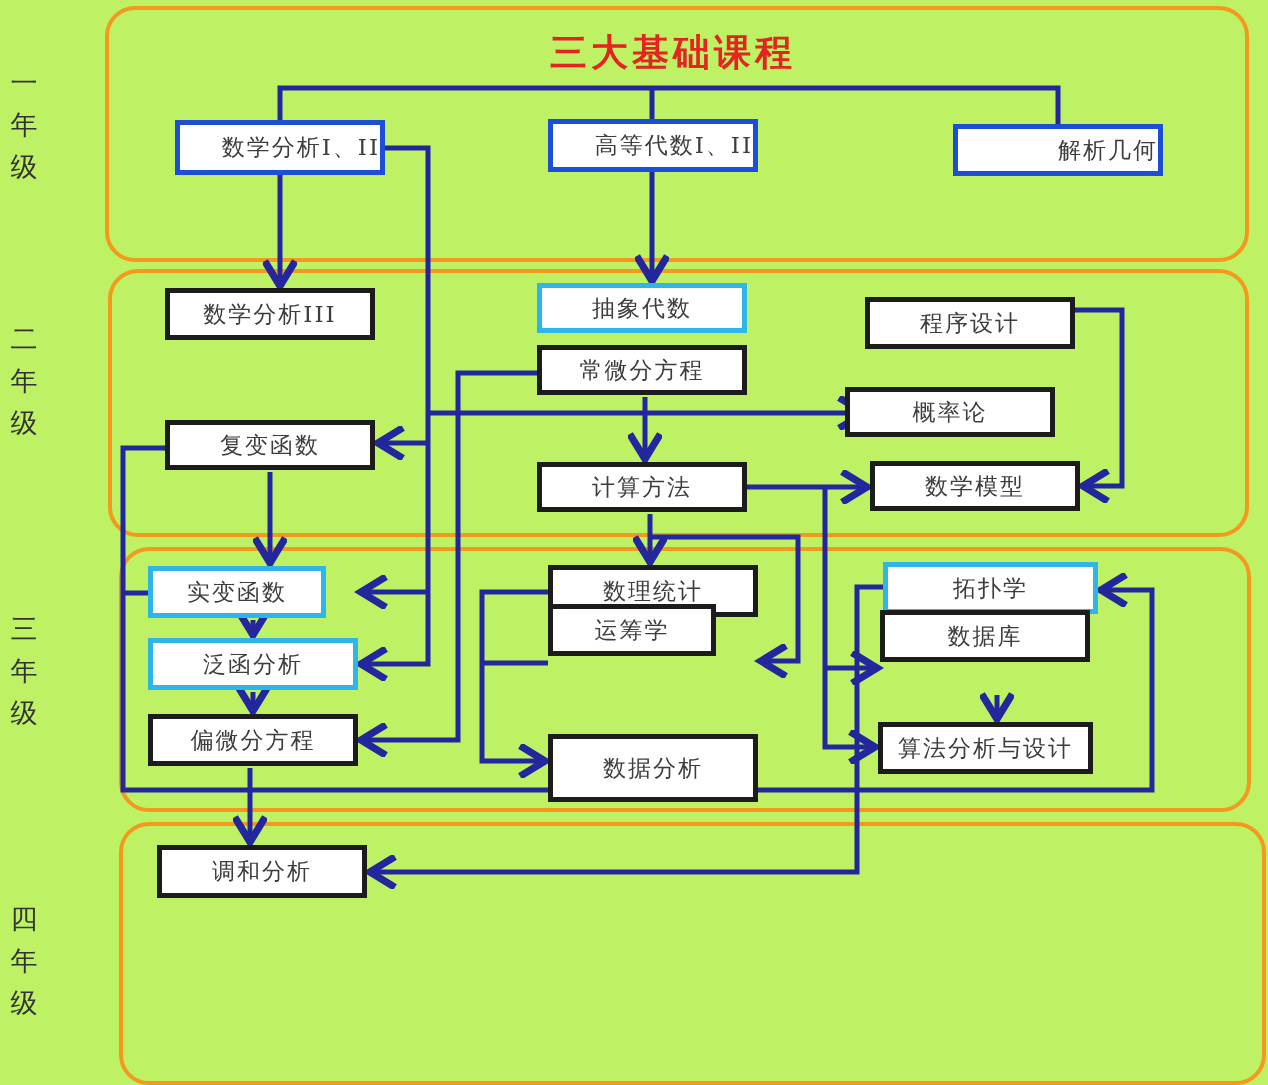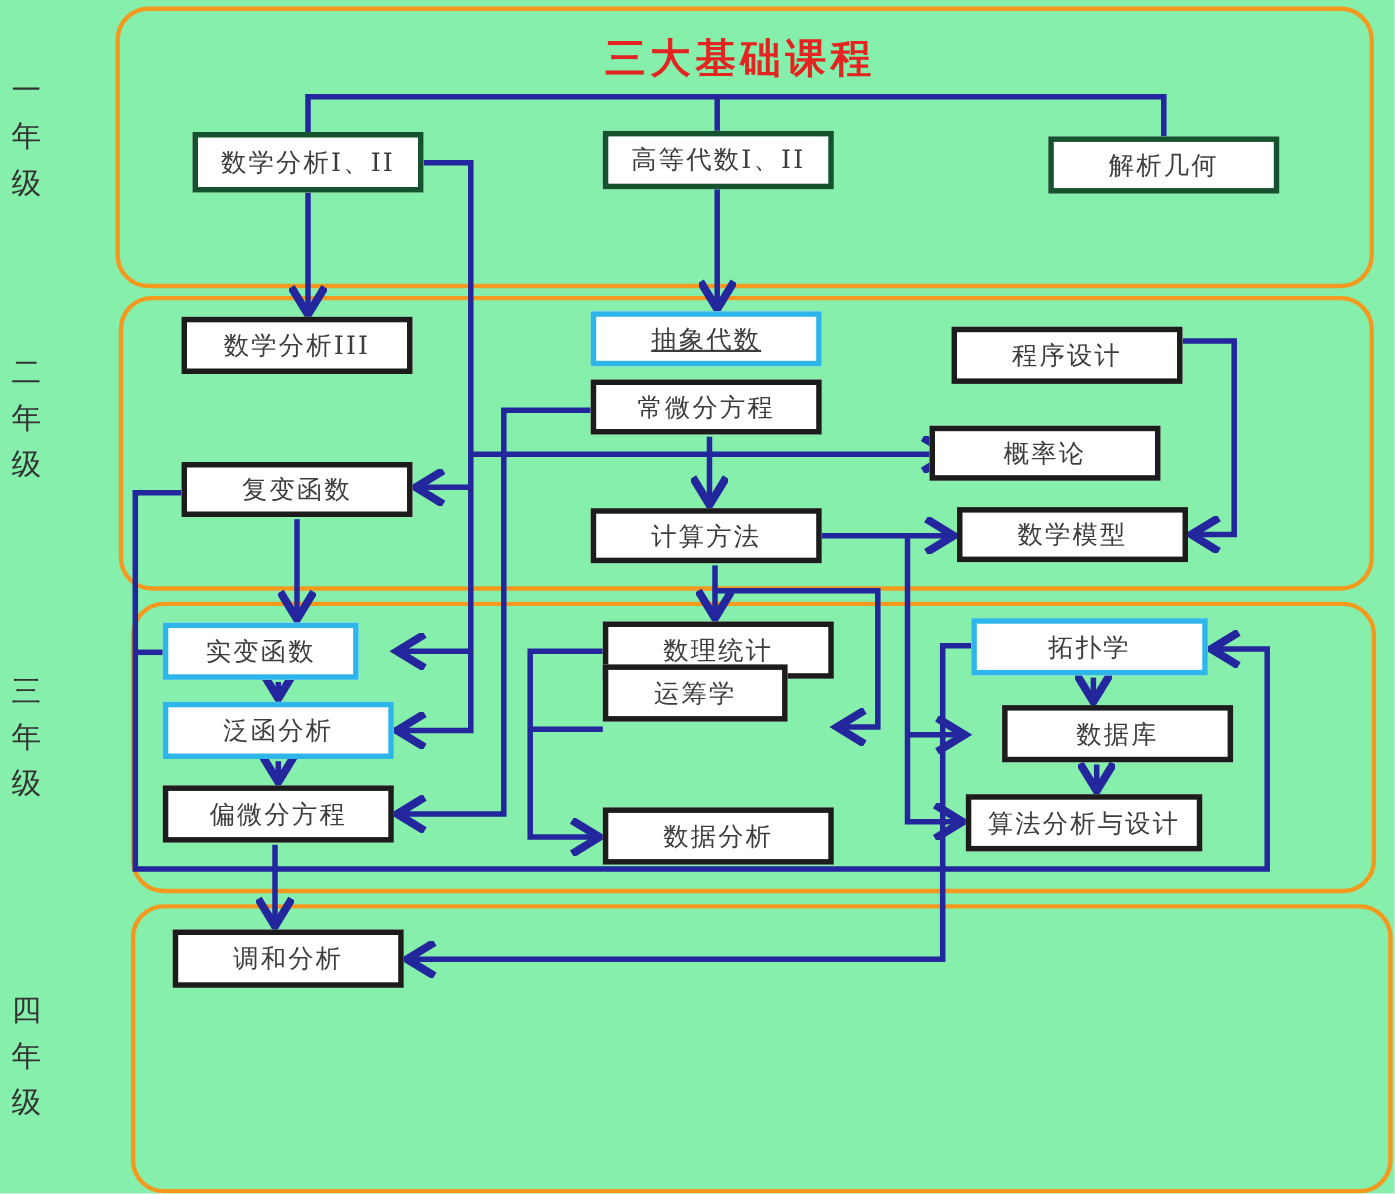--- a/index.html
+++ b/index.html
@@ -1,17 +1,17 @@
 <!DOCTYPE html>
 <html><head>
 <meta charset="utf-8">
 <style>
   html,body{margin:0;padding:0;background:#ffffff;}
   .canvas{
-    position:relative;width:1268px;height:1085px;background:#86efac;
+    position:relative;width:1268px;height:1085px;background:#bef264;
     font-family:"DejaVu Serif","Liberation Serif",serif;overflow:hidden;
   }
   
   .section{
     position:absolute;border:4px solid #f39a1e;border-radius:30px;background:transparent;
   }
   .s1{left:105px;top:6px;width:1136px;height:248px;}
   .s2{left:108px;top:269px;width:1133px;height:260px;}
   .s3{left:119px;top:547px;width:1124px;height:257px;}
   .s4{left:119px;top:822px;width:1139px;height:255px;}
@@ -28,21 +28,21 @@
   }
   
   svg.edges{position:absolute;left:0;top:0;width:1268px;height:1085px;}
   polyline.edge{fill:none;stroke:#23269d;stroke-width:5;}
   
   .node{
     position:absolute;background:#ffffff;display:flex;align-items:center;justify-content:center;
     font-size:23px;color:#3d3d3d;letter-spacing:2px;box-sizing:border-box;
   }
   .node.black{border:5px solid #1c1c1c;}
-  .node.green{border:5px solid #14532d;}
+  .node.green{border:5px solid #1d4ed8;justify-content:flex-end;}
   .node.cyan{border:5px solid #2eb6ea;}
 </style>
 </head>
 <body>
 
 <div class="canvas">
 
   <div class="section s1"></div>
   <div class="section s2"></div>
   <div class="section s3"></div>
@@ -96,21 +96,21 @@
       </div>
       <div class="node green" style="left: 548px; top: 119px; width: 210px; height: 53px;">
         <span>高等代数I、II</span>
       </div>
       <div class="node green" style="left: 953px; top: 124px; width: 210px; height: 52px;">
         <span>解析几何</span>
       </div>
       <div class="node black" style="left: 165px; top: 288px; width: 210px; height: 52px;">
         <span>数学分析III</span>
       </div>
-      <div class="node cyan" style="left: 537px; top: 283px; width: 210px; height: 50px; text-decoration: underline;">
+      <div class="node cyan" style="left: 537px; top: 283px; width: 210px; height: 50px;">
         <span>抽象代数</span>
       </div>
       <div class="node black" style="left: 537px; top: 345px; width: 210px; height: 50px;">
         <span>常微分方程</span>
       </div>
       <div class="node black" style="left: 865px; top: 297px; width: 210px; height: 52px;">
         <span>程序设计</span>
       </div>
       <div class="node black" style="left: 845px; top: 387px; width: 210px; height: 50px;">
         <span>概率论</span>
@@ -132,27 +132,27 @@
       </div>
       <div class="node black" style="left: 148px; top: 714px; width: 210px; height: 52px;">
         <span>偏微分方程</span>
       </div>
       <div class="node black" style="left: 548px; top: 565px; width: 210px; height: 52px;">
         <span>数理统计</span>
       </div>
       <div class="node black" style="left: 548px; top: 604px; width: 168px; height: 52px;">
         <span>运筹学</span>
       </div>
-      <div class="node black" style="left: 548px; top: 734px; width: 210px; height: 52px;">
+      <div class="node black" style="left: 548px; top: 734px; width: 210px; height: 68px;">
         <span>数据分析</span>
       </div>
       <div class="node cyan" style="left: 883px; top: 562px; width: 215px; height: 52px;">
         <span>拓扑学</span>
       </div>
-      <div class="node black" style="left: 880px; top: 641px; width: 210px; height: 52px; margin-left: 31px;">
+      <div class="node black" style="left: 880px; top: 610px; width: 210px; height: 52px;">
         <span>数据库</span>
       </div>
       <div class="node black" style="left: 878px; top: 722px; width: 215px; height: 52px;">
         <span>算法分析与设计</span>
       </div>
       <div class="node black" style="left: 157px; top: 845px; width: 210px; height: 53px;">
         <span>调和分析</span>
       </div>
     </div>
 

